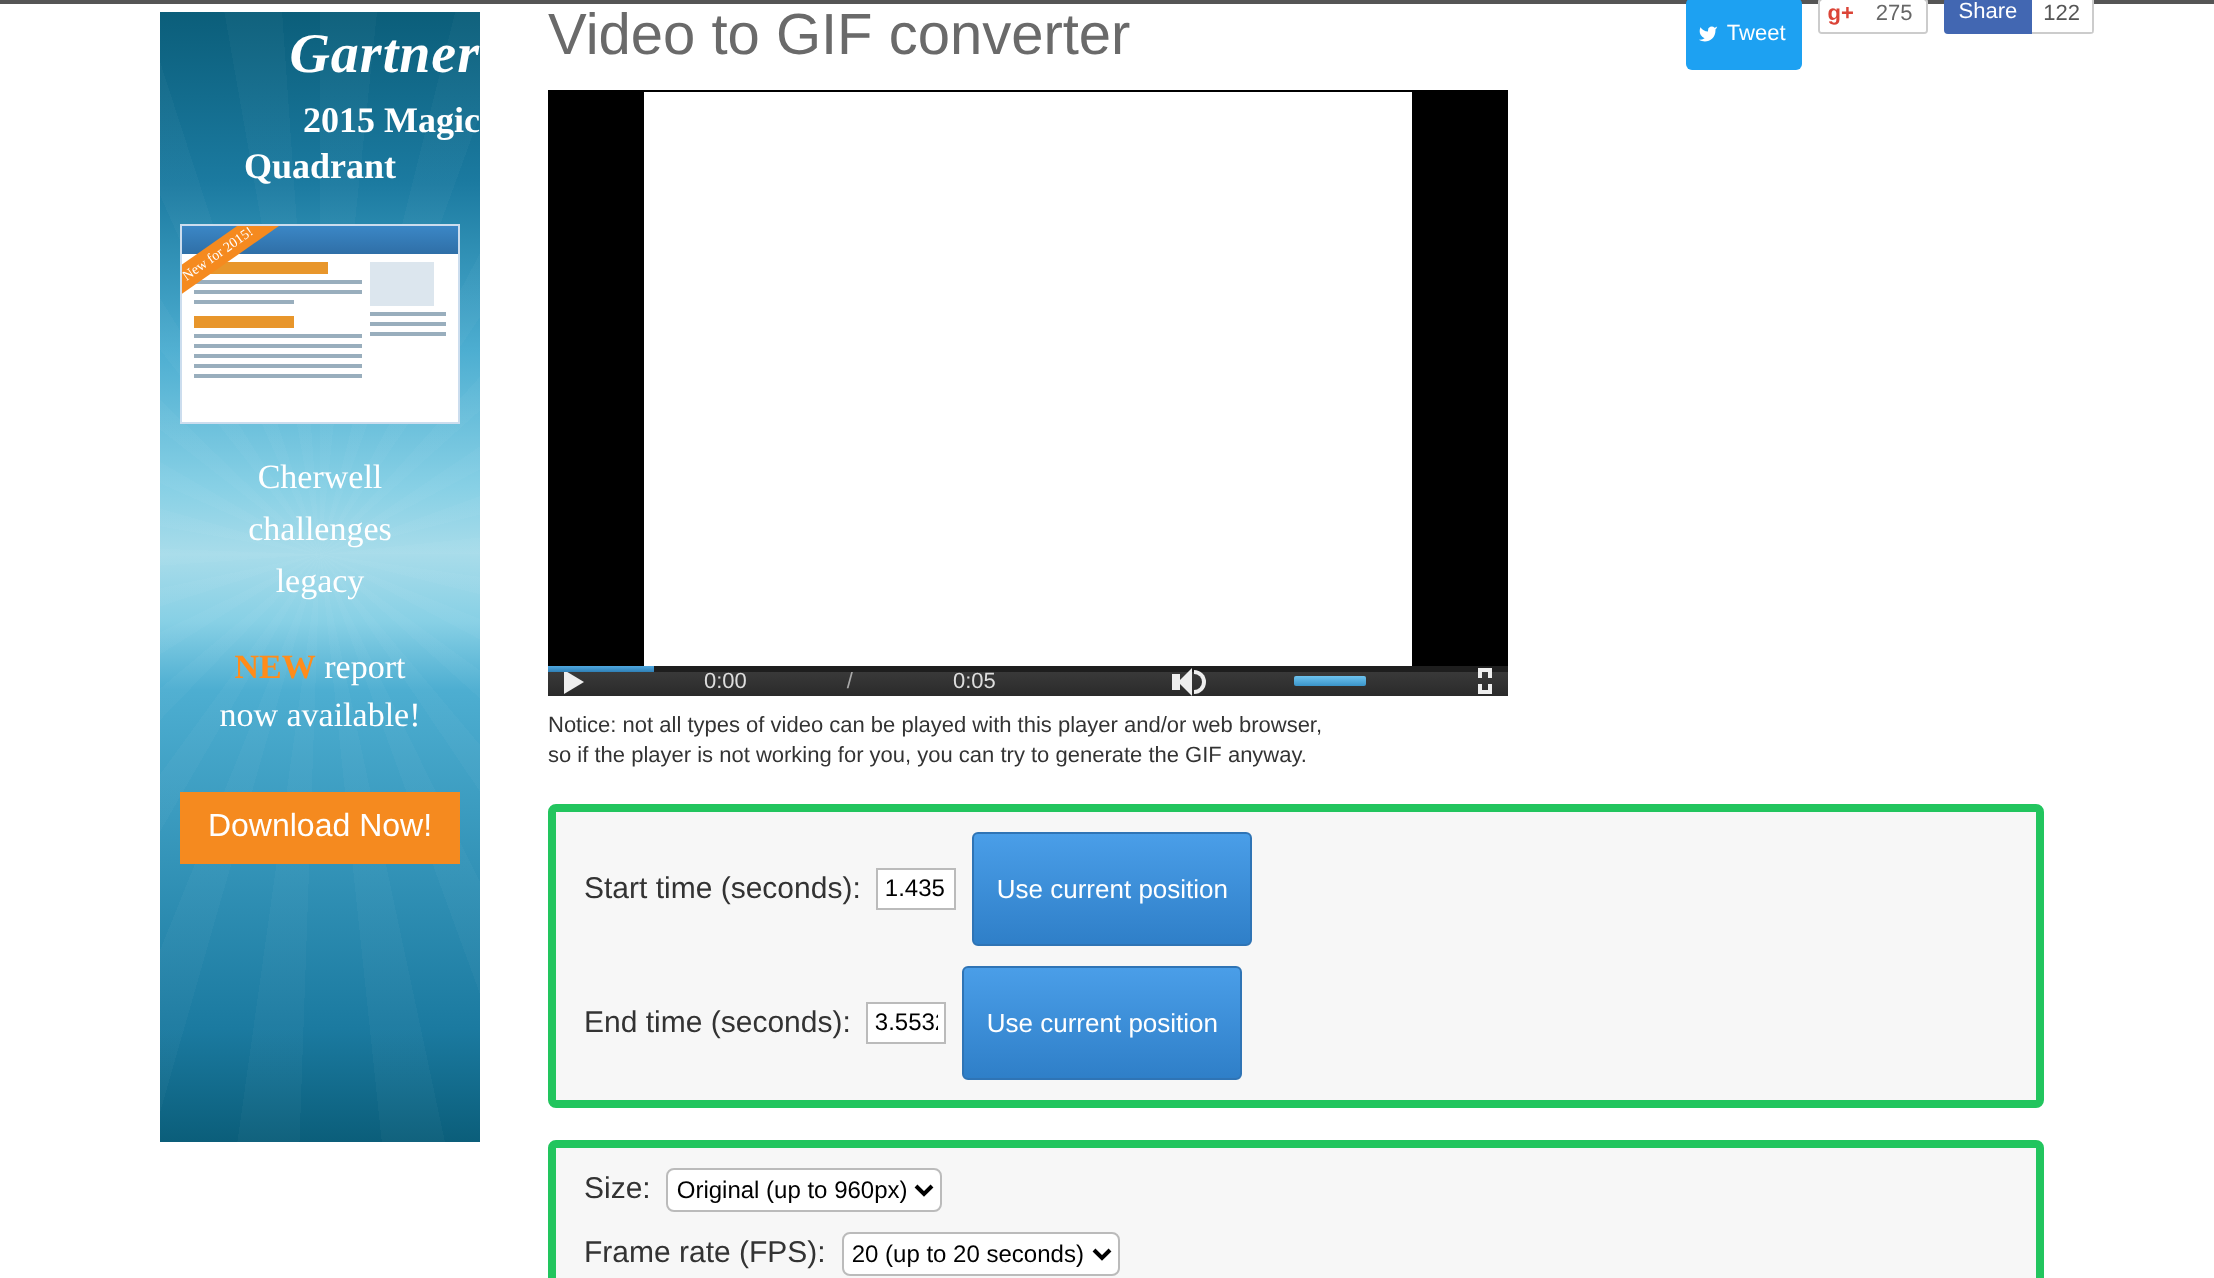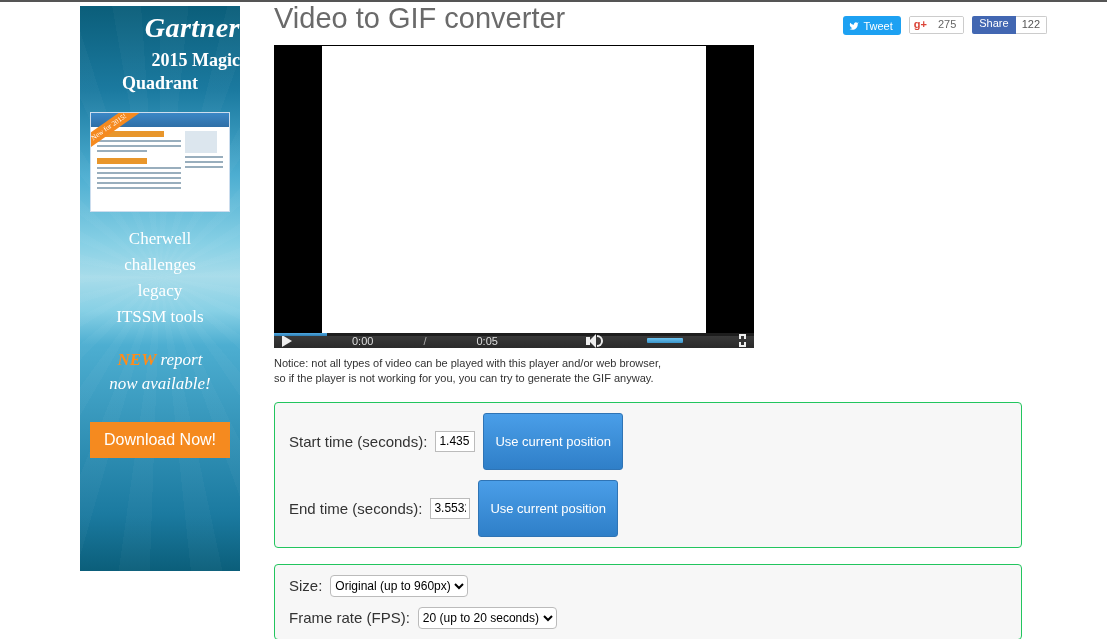--- a/index.html
+++ b/index.html
@@ -17,27 +17,27 @@
 .ad-screenshot { width: 140px; height: 100px; margin: 18px auto 14px; background: #fff; border: 1px solid #cde; position: relative; overflow: hidden; }
 .ad-screenshot .topbar { height: 14px; background: linear-gradient(#3b87c6,#2f6fa7); }
 .ad-screenshot .ribbon { position:absolute; top:8px; left:-22px; width:80px; transform:rotate(-35deg); background:#f58a1f; color:#fff; font-size:7px; text-align:center; padding:2px 0;}
 .ad-screenshot .content { padding: 4px 6px; display:flex; gap:4px;}
 .ad-screenshot .col{ flex:1; }
 .ad-screenshot .line{ height:2px; background:#99aebd; margin-bottom:3px; }
 .ad-screenshot .hdr{ height:6px; background:#e8962b; margin-bottom:3px; width:80%;}
 .ad-img { width:32px; height:22px; background:#dce6ee; margin-bottom:3px;}
 .ad-challenge { font-size: 17px; line-height: 26px; margin-top: 6px;}
 .ad-new { color: #ff8c1a; font-weight: bold; }
-.ad-report { font-size: 17px; margin-top: 18px; line-height: 24px; font-style: italic;}
+.ad-report { font-size: 17px; margin-top: 18px; line-height: 24px;}
 .ad-download { background: #f58a1f; color: #fff; display: inline-block; padding: 9px 14px; font-size: 16px; margin-top: 26px; font-family: Arial, sans-serif; }
 .main { flex: 1; padding-left: 34px; padding-right: 60px; }
 .header-row { display: flex; align-items: flex-end; }
 .page-title { font-size: 29px; color: #6a6a6a; font-weight: normal; flex: 1; }
 .social { display: flex; gap: 8px; align-items: flex-start; margin-top: -3px;}
-.tweet-btn { background: #1da1f2; color: #fff; font-size: 11px; padding: 2px 8px 2px 5px; border-radius: 3px; display: flex; align-items: center; gap: 3px; height:19px;}
+.tweet-btn { background: #1da1f2; color: #fff; font-size: 11px; padding: 2px 8px 2px 5px; border-radius: 3px; display: flex; align-items: center; gap: 3px; height:36px;}
 .gplus { display: flex; border:1px solid #ccc; border-radius:2px; overflow:hidden; height:18px; font-size:11px;}
 .gplus-icon { background:#fff; color:#db4437; padding: 1px 4px; font-weight:bold;}
 .gplus-count { background:#fff; padding:1px 7px; color:#666;}
 .fbshare { display:flex; border-radius:2px; overflow:hidden; height:18px; font-size:11px;}
 .fbshare-btn{ background:#4267b2; color:#fff; padding:1px 7px;}
 .fbshare-count{ background:#fff; border:1px solid #ccc; border-left:none; padding:1px 6px; color:#555;}
 .video-box { width: 480px; margin-top: 10px; }
 .video-stage { height: 288px; background: #fff; display: flex; }
 .pillarbox { width: 48px; background: #000; }
 .video-area { flex: 1; background: #fff; border-top: 1px solid #000; }
@@ -53,21 +53,21 @@
 .vol-icon:after{content:""; position:absolute; left:3px; top:0; width:0; height:0; border-right:7px solid #eee; border-top:7px solid transparent; border-bottom:7px solid transparent;}
 .vol-arc{ position:absolute; left:11px; top:1px; width:6px; height:12px; border:2px solid #eee; border-left:none; border-radius:0 12px 12px 0;}
 .vol-bar { width: 62px; height: 5px; background: linear-gradient(#6ec3ef,#3a94c9); margin-right: 12px; border-radius:1px;}
 .fs-icon { width: 13px; height: 13px; position: relative; cursor:pointer;}
 .fs-icon span{ position:absolute; width:5px; height:5px; border:2px solid #eee; }
 .fs-icon .tl{top:0;left:0;border-right:none;border-bottom:none;}
 .fs-icon .tr{top:0;right:0;border-left:none;border-bottom:none;}
 .fs-icon .bl{bottom:0;left:0;border-right:none;border-top:none;}
 .fs-icon .br{bottom:0;right:0;border-left:none;border-top:none;}
 .notice { margin-top: 8px; font-size: 11px; color: #333; line-height: 1.35; max-width: 480px; }
-.panel { background: #f7f7f7; border: 1px solid #22c55e; border-radius: 4px; padding: 10px 14px; margin-top: 16px; max-width: 748px;}
+.panel { background: #f7f7f7; border: 4px solid #22c55e; border-radius: 4px; padding: 10px 14px; margin-top: 16px; max-width: 748px;}
 .field-row { display: flex; align-items: center; gap: 8px; font-size: 15px; color: #333; }
 .field-row + .field-row { margin-top: 10px; }
 .text-input { width: 40px; height: 21px; border: 1px solid #bbb; font-size: 12px; padding: 0 3px; background:#fff; }
 .btn-blue { background: linear-gradient(#4a9ee8,#2f7fc8); color: #fff; border: 1px solid #2f74b5; border-radius: 3px; padding: 20px 11px; font-size: 13px; cursor: pointer; }
 select { height: 22px; font-size: 12px; border:1px solid #bbb; background:#fff; border-radius:4px;}
 </style>
 </head>
 <body>
 
 <div class="top-border"></div>
@@ -100,21 +100,20 @@
               <div class="line"></div>
                 <div class="line"></div>
                 <div class="line"></div>
             </div>
           </div>
         </div>
         <div class="ad-challenge">
           <div>Cherwell</div>
           <div>challenges</div>
           <div>legacy</div>
-          <div>ITSSM tools</div>
         </div>
         <div class="ad-report">
           <span class="ad-new">NEW</span><span> report</span>
           <div>now available!</div>
         </div>
         <div class="ad-download">Download Now!</div>
       </div>
     </div>
   </div>
 

